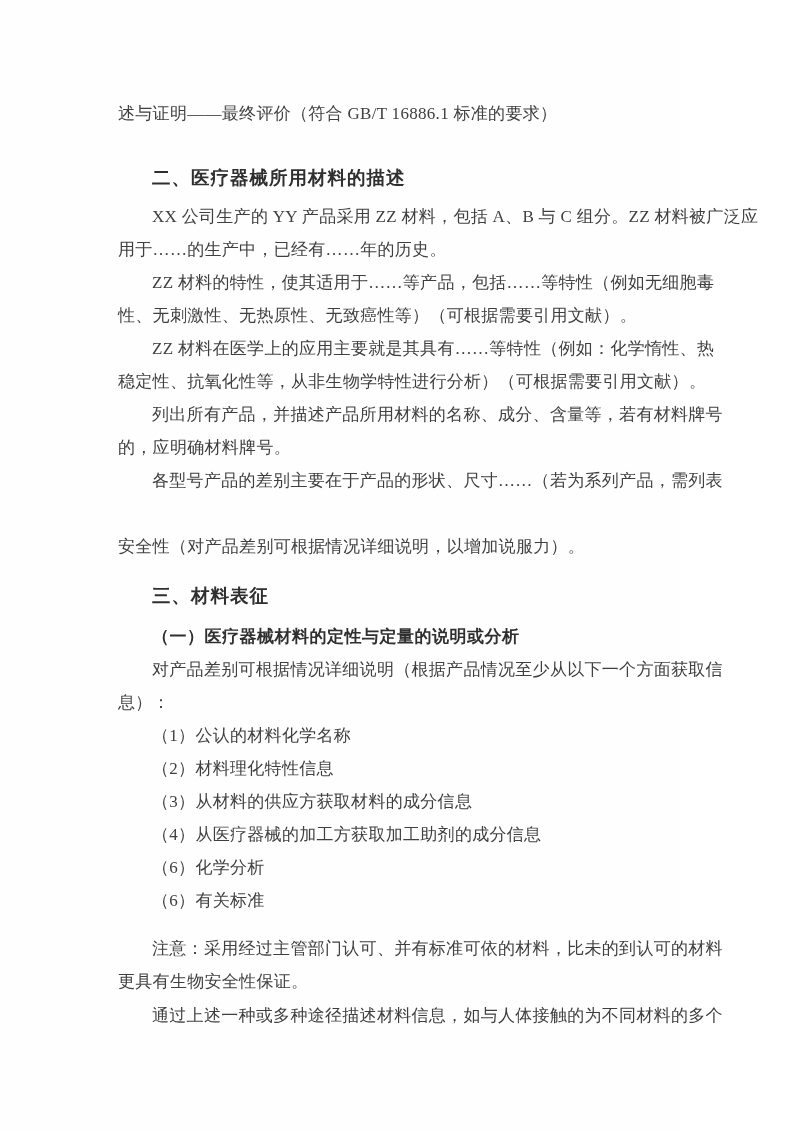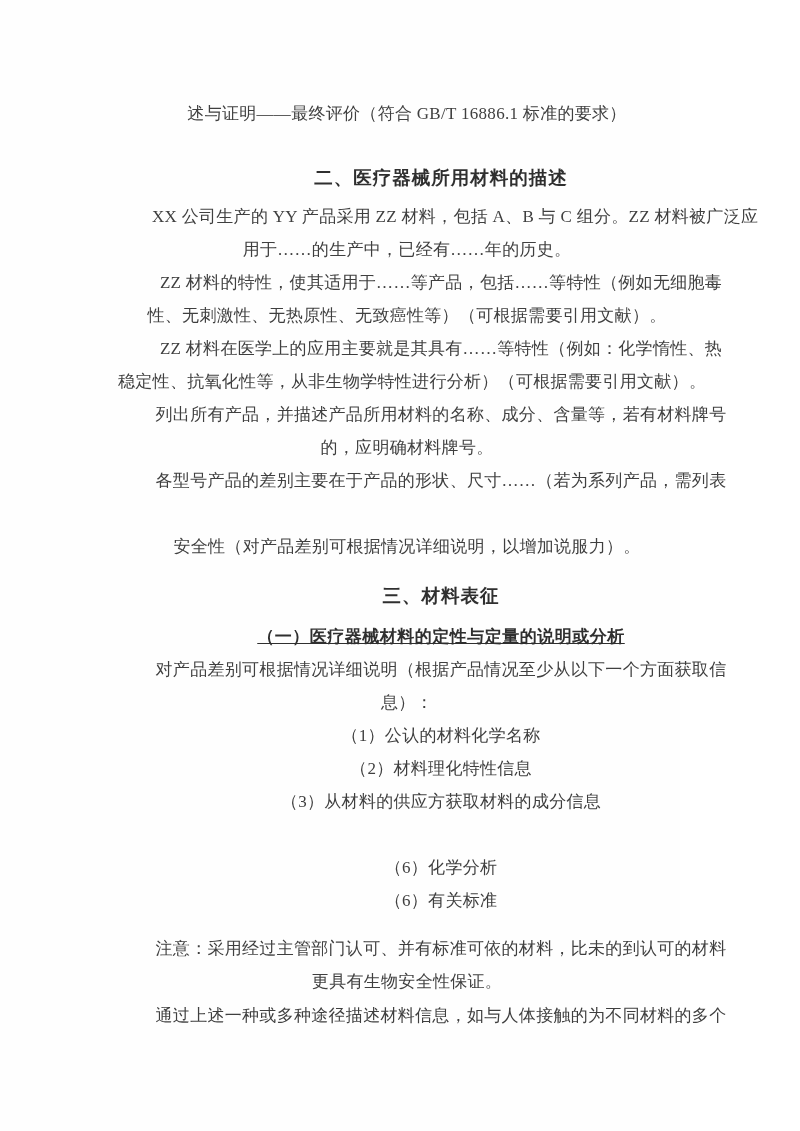--- a/index.html
+++ b/index.html
@@ -4,38 +4,38 @@
 <style>
   html,body{margin:0;padding:0;}
   body{
     width:800px;height:1131px;
     background:#ffffff;
     font-family:"Liberation Serif","DejaVu Serif",serif;
     position:relative;
     overflow:hidden;
   }
   .page{
-    position:absolute;left:0;top:0;width:680px;height:1131px;background:#fefefe;text-align:center;
+    position:absolute;left:0;top:0;width:680px;height:1131px;background:#fefefe;
   }
   .content{
     position:absolute;left:118px;top:0;width:578px;height:1131px;
   }
   .ln{
     position:absolute;left:0;width:578px;
     font-size:17px;line-height:22px;
     color:#3f3f3f;
     letter-spacing:0.3px;
     white-space:nowrap;
   }
   .in{padding-left:34px;}
   .h2{
     font-weight:bold;color:#2f2f2f;font-size:18.5px;letter-spacing:1px;
   }
   .h4{
-    font-weight:bold;color:#2f2f2f;font-size:17px;letter-spacing:0.5px;text-decoration:underline;
+    font-weight:bold;color:#2f2f2f;font-size:17px;letter-spacing:0.5px;
   }
 </style>
 </head>
 <body>
 
 <div class="page">
   <div class="content">
 
     <div class="ln" style="top:103px">述与证明——最终评价（符合 GB/T 16886.1 标准的要求）</div>
 
@@ -54,20 +54,21 @@
 
     <div class="ln in h2" style="top:585px">三、材料表征</div>
     <div class="ln in h4" style="top:626px">（一）医疗器械材料的定性与定量的说明或分析</div>
 
     <div class="ln in" style="top:659px">对产品差别可根据情况详细说明（根据产品情况至少从以下一个方面获取信</div>
     <div class="ln" style="top:692px">息）：</div>
 
     <div class="ln in" style="top:725px">（1）公认的材料化学名称</div>
     <div class="ln in" style="top:758px">（2）材料理化特性信息</div>
     <div class="ln in" style="top:791px">（3）从材料的供应方获取材料的成分信息</div>
+    <div class="ln in" style="top:824px">（4）从医疗器械的加工方获取加工助剂的成分信息</div>
     <div class="ln in" style="top:857px">（6）化学分析</div>
     <div class="ln in" style="top:890px">（6）有关标准</div>
 
     <div class="ln" style="top:971px">更具有生物安全性保证。</div>
     <div class="ln in" style="top:938px">注意：采用经过主管部门认可、并有标准可依的材料，比未的到认可的材料</div>
 
     <div class="ln in" style="top:1005px">通过上述一种或多种途径描述材料信息，如与人体接触的为不同材料的多个</div>
 
   </div>
 </div>

